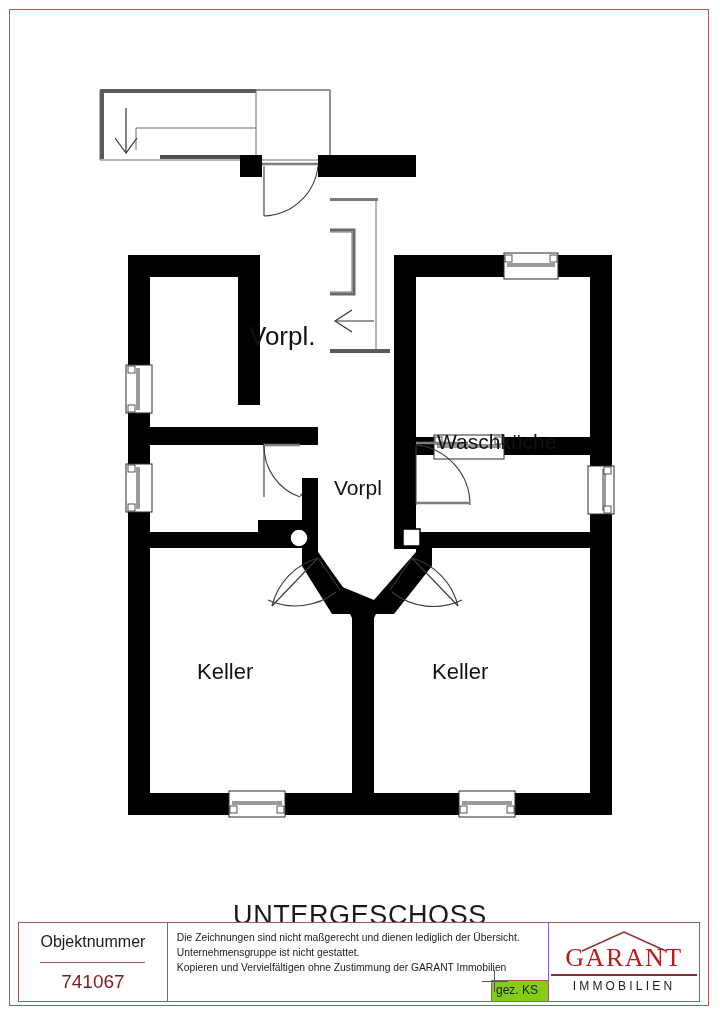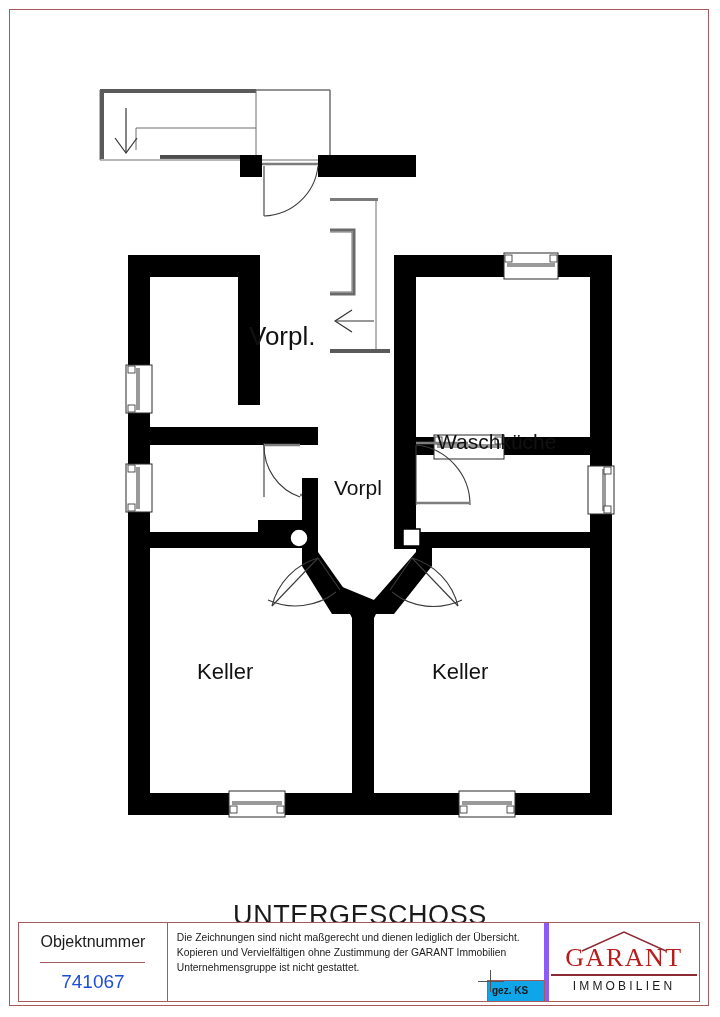--- a/index.html
+++ b/index.html
@@ -83,47 +83,46 @@
     border-bottom: 1px solid #a65a5e;
     font-size: 16px;
     color: #1a1a1a;
   }
   #tb-object-value {
     flex: 1 1 50%;
     display: flex;
     align-items: center;
     justify-content: center;
     font-size: 19px;
-    color: #1d4ed8;
+    color: #7f1d1d;
   }
   #tb-notice {
     width: 389px;
-    border-right: 5px solid #8b5cf6;
+    border-right: 1px solid #8b5cf6;
     padding: 8px 0 0 9px;
     font-size: 10.3px;
     line-height: 1.45;
     color: #1a1a1a;
     position: relative;
   }
   #tb-notice p { margin: 0; }
   #tb-signature {
     position: absolute;
     right: -1px;
     bottom: -1px;
     width: 58px;
     height: 22px;
     border: 1px solid #a65a5e;
     box-sizing: border-box;
-    font-size: 10px;
+    font-size: 12px;
     display: flex;
     align-items: center;
     padding-left: 4px;
     color: #1a1a1a;
-    background: #0ea5e9;
-    font-weight: bold;
+    background: #84cc16;
   }
   .cross-h, .cross-v {
     position: absolute;
     background: #555;
   }
   .cross-h { width: 26px; height: 1px; left: -10px; top: 0px; }
   .cross-v { width: 1px; height: 22px; left: 2px; top: -11px; }
 
   #tb-logo {
     flex: 1;
@@ -373,22 +372,22 @@
 
 <div id="title-block">
 
   <div class="tb-col" id="tb-object">
     <div id="tb-object-label">Objektnummer</div>
     <div id="tb-object-value">741067</div>
   </div>
 
   <div class="tb-col" id="tb-notice">
     <p>Die Zeichnungen sind nicht maßgerecht und dienen lediglich der Übersicht.</p>
+    <p>Unternehmensgruppe ist nicht gestattet.</p>
     <p>Kopieren und Vervielfältigen ohne Zustimmung der GARANT Immobilien</p>
-    <p>Unternehmensgruppe ist nicht gestattet.</p>
     <div id="tb-signature">
       <span class="cross-h"></span>
       <span class="cross-v"></span>
       <span>gez. KS</span>
     </div>
   </div>
 
   <div class="tb-col" id="tb-logo">
     <div id="logo-wrap">
       <svg id="logo-roof" viewBox="0 0 92 22">

